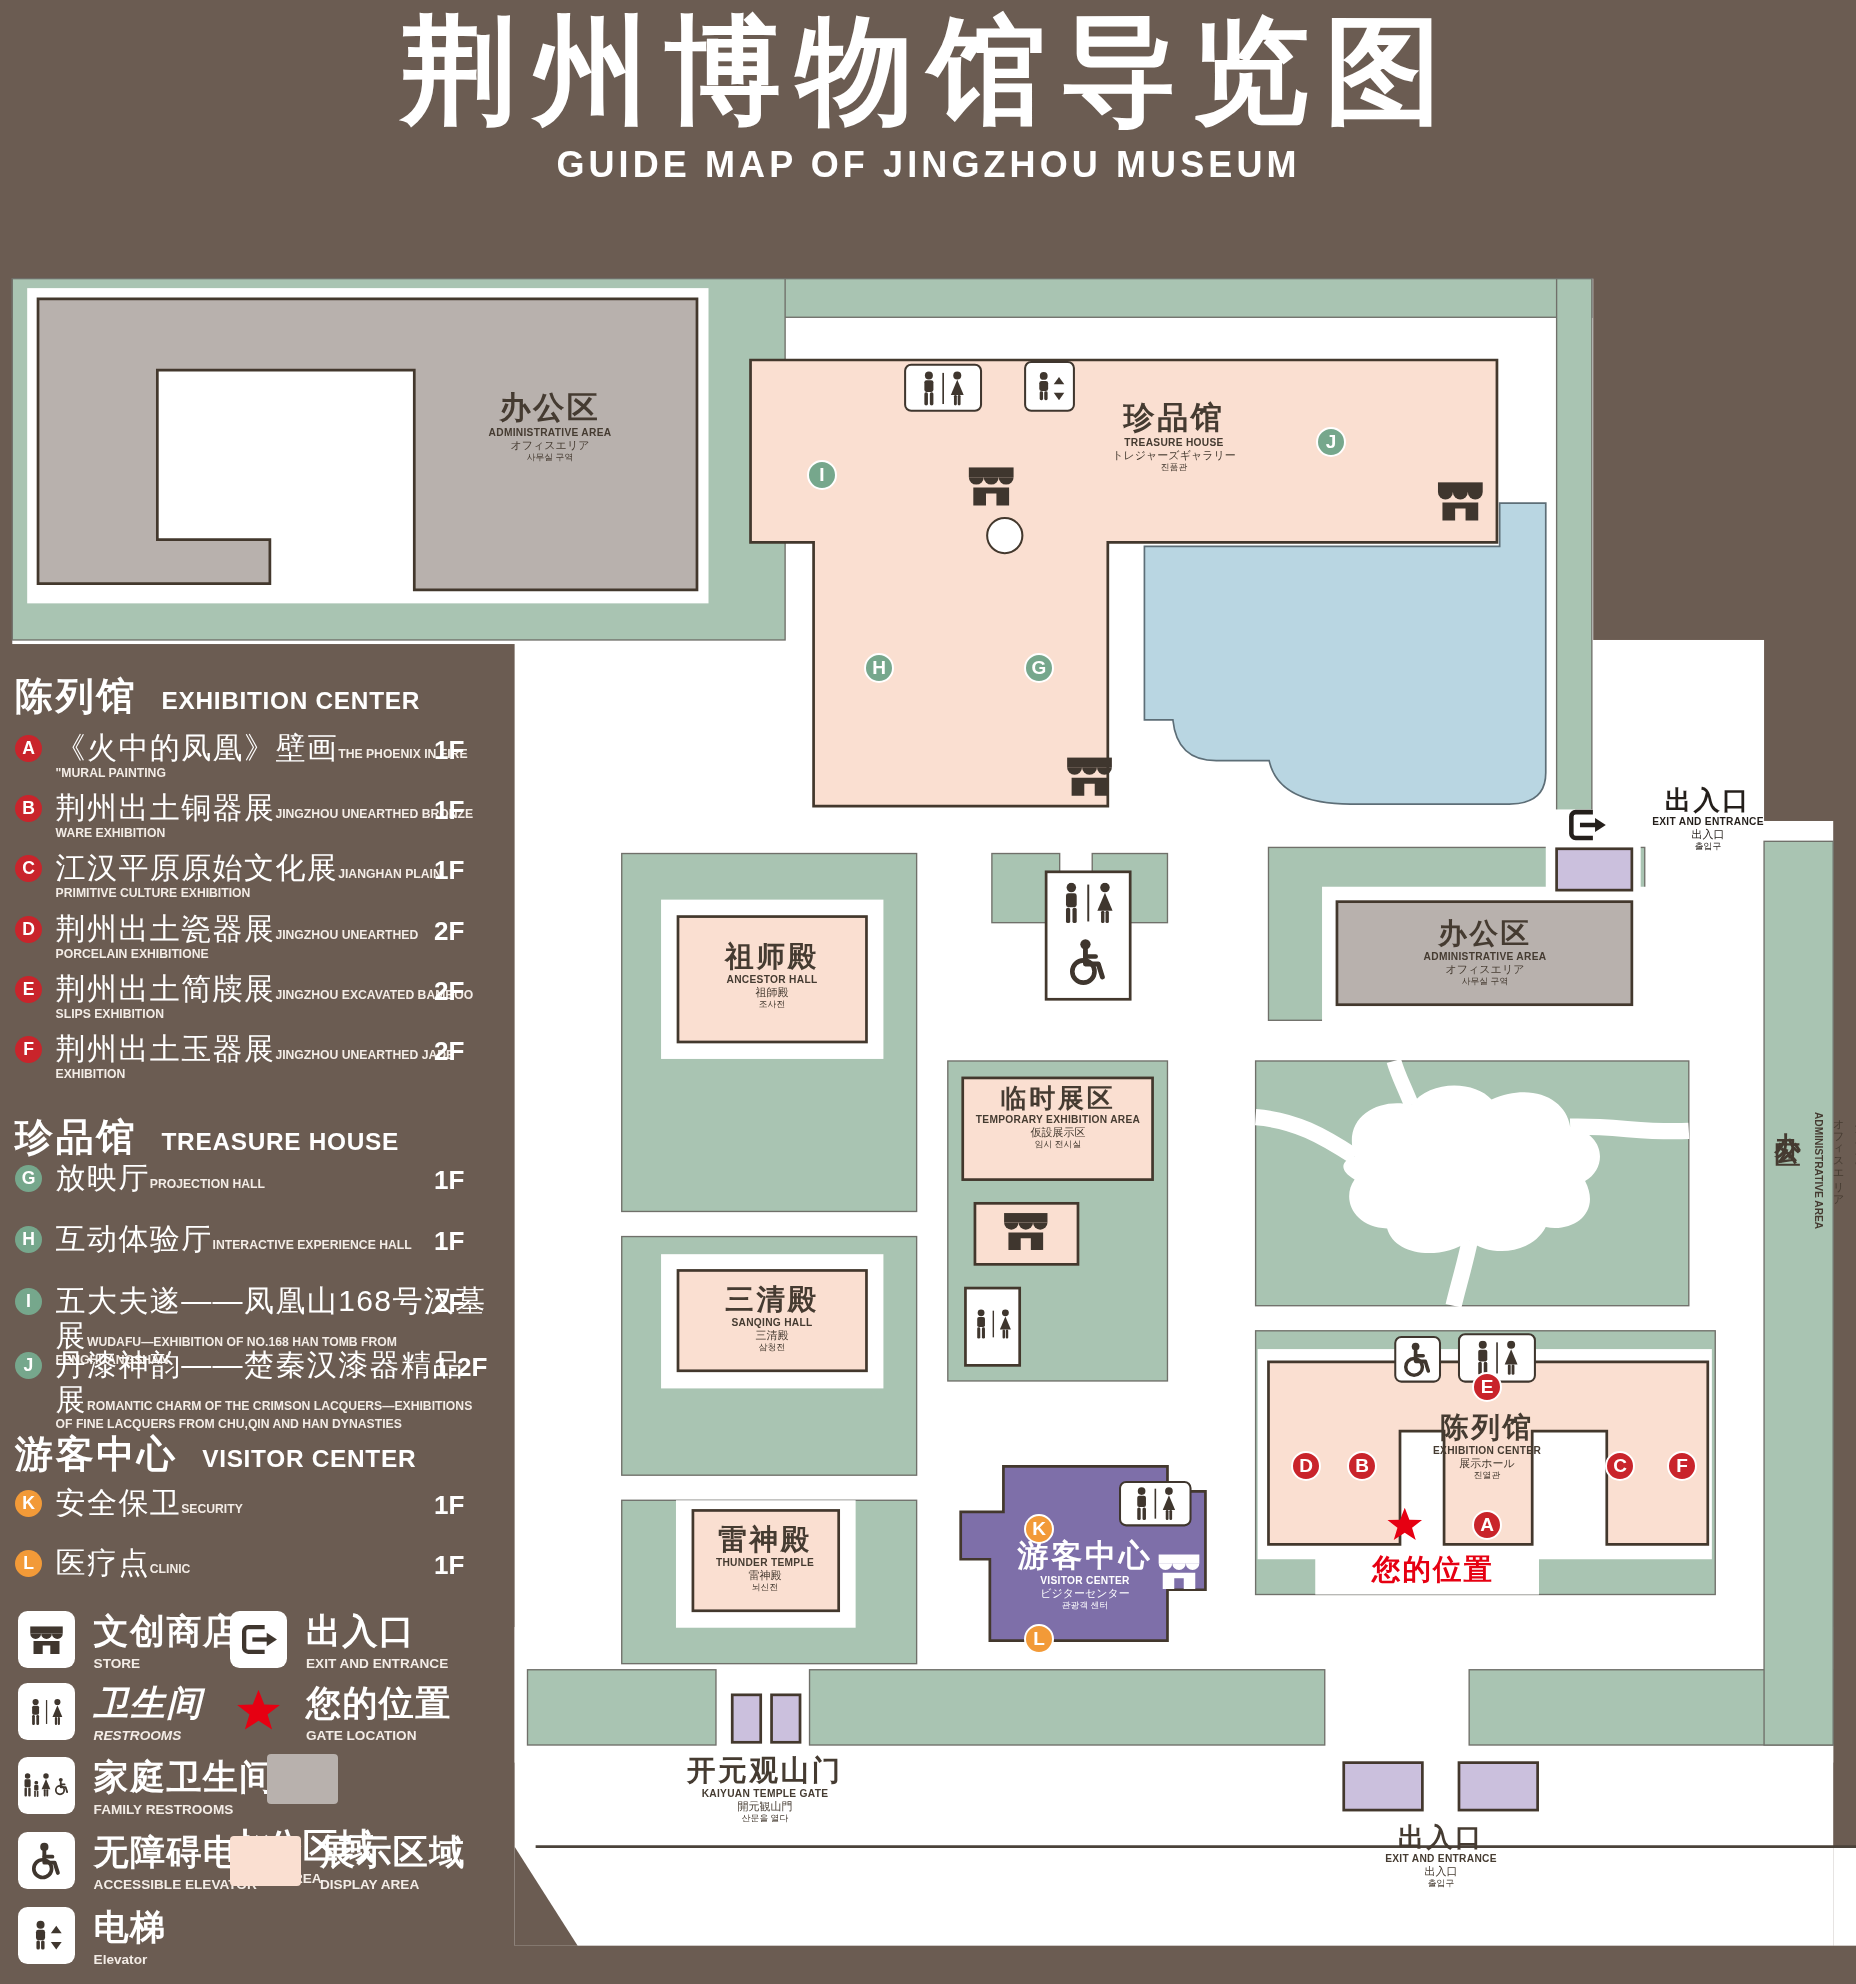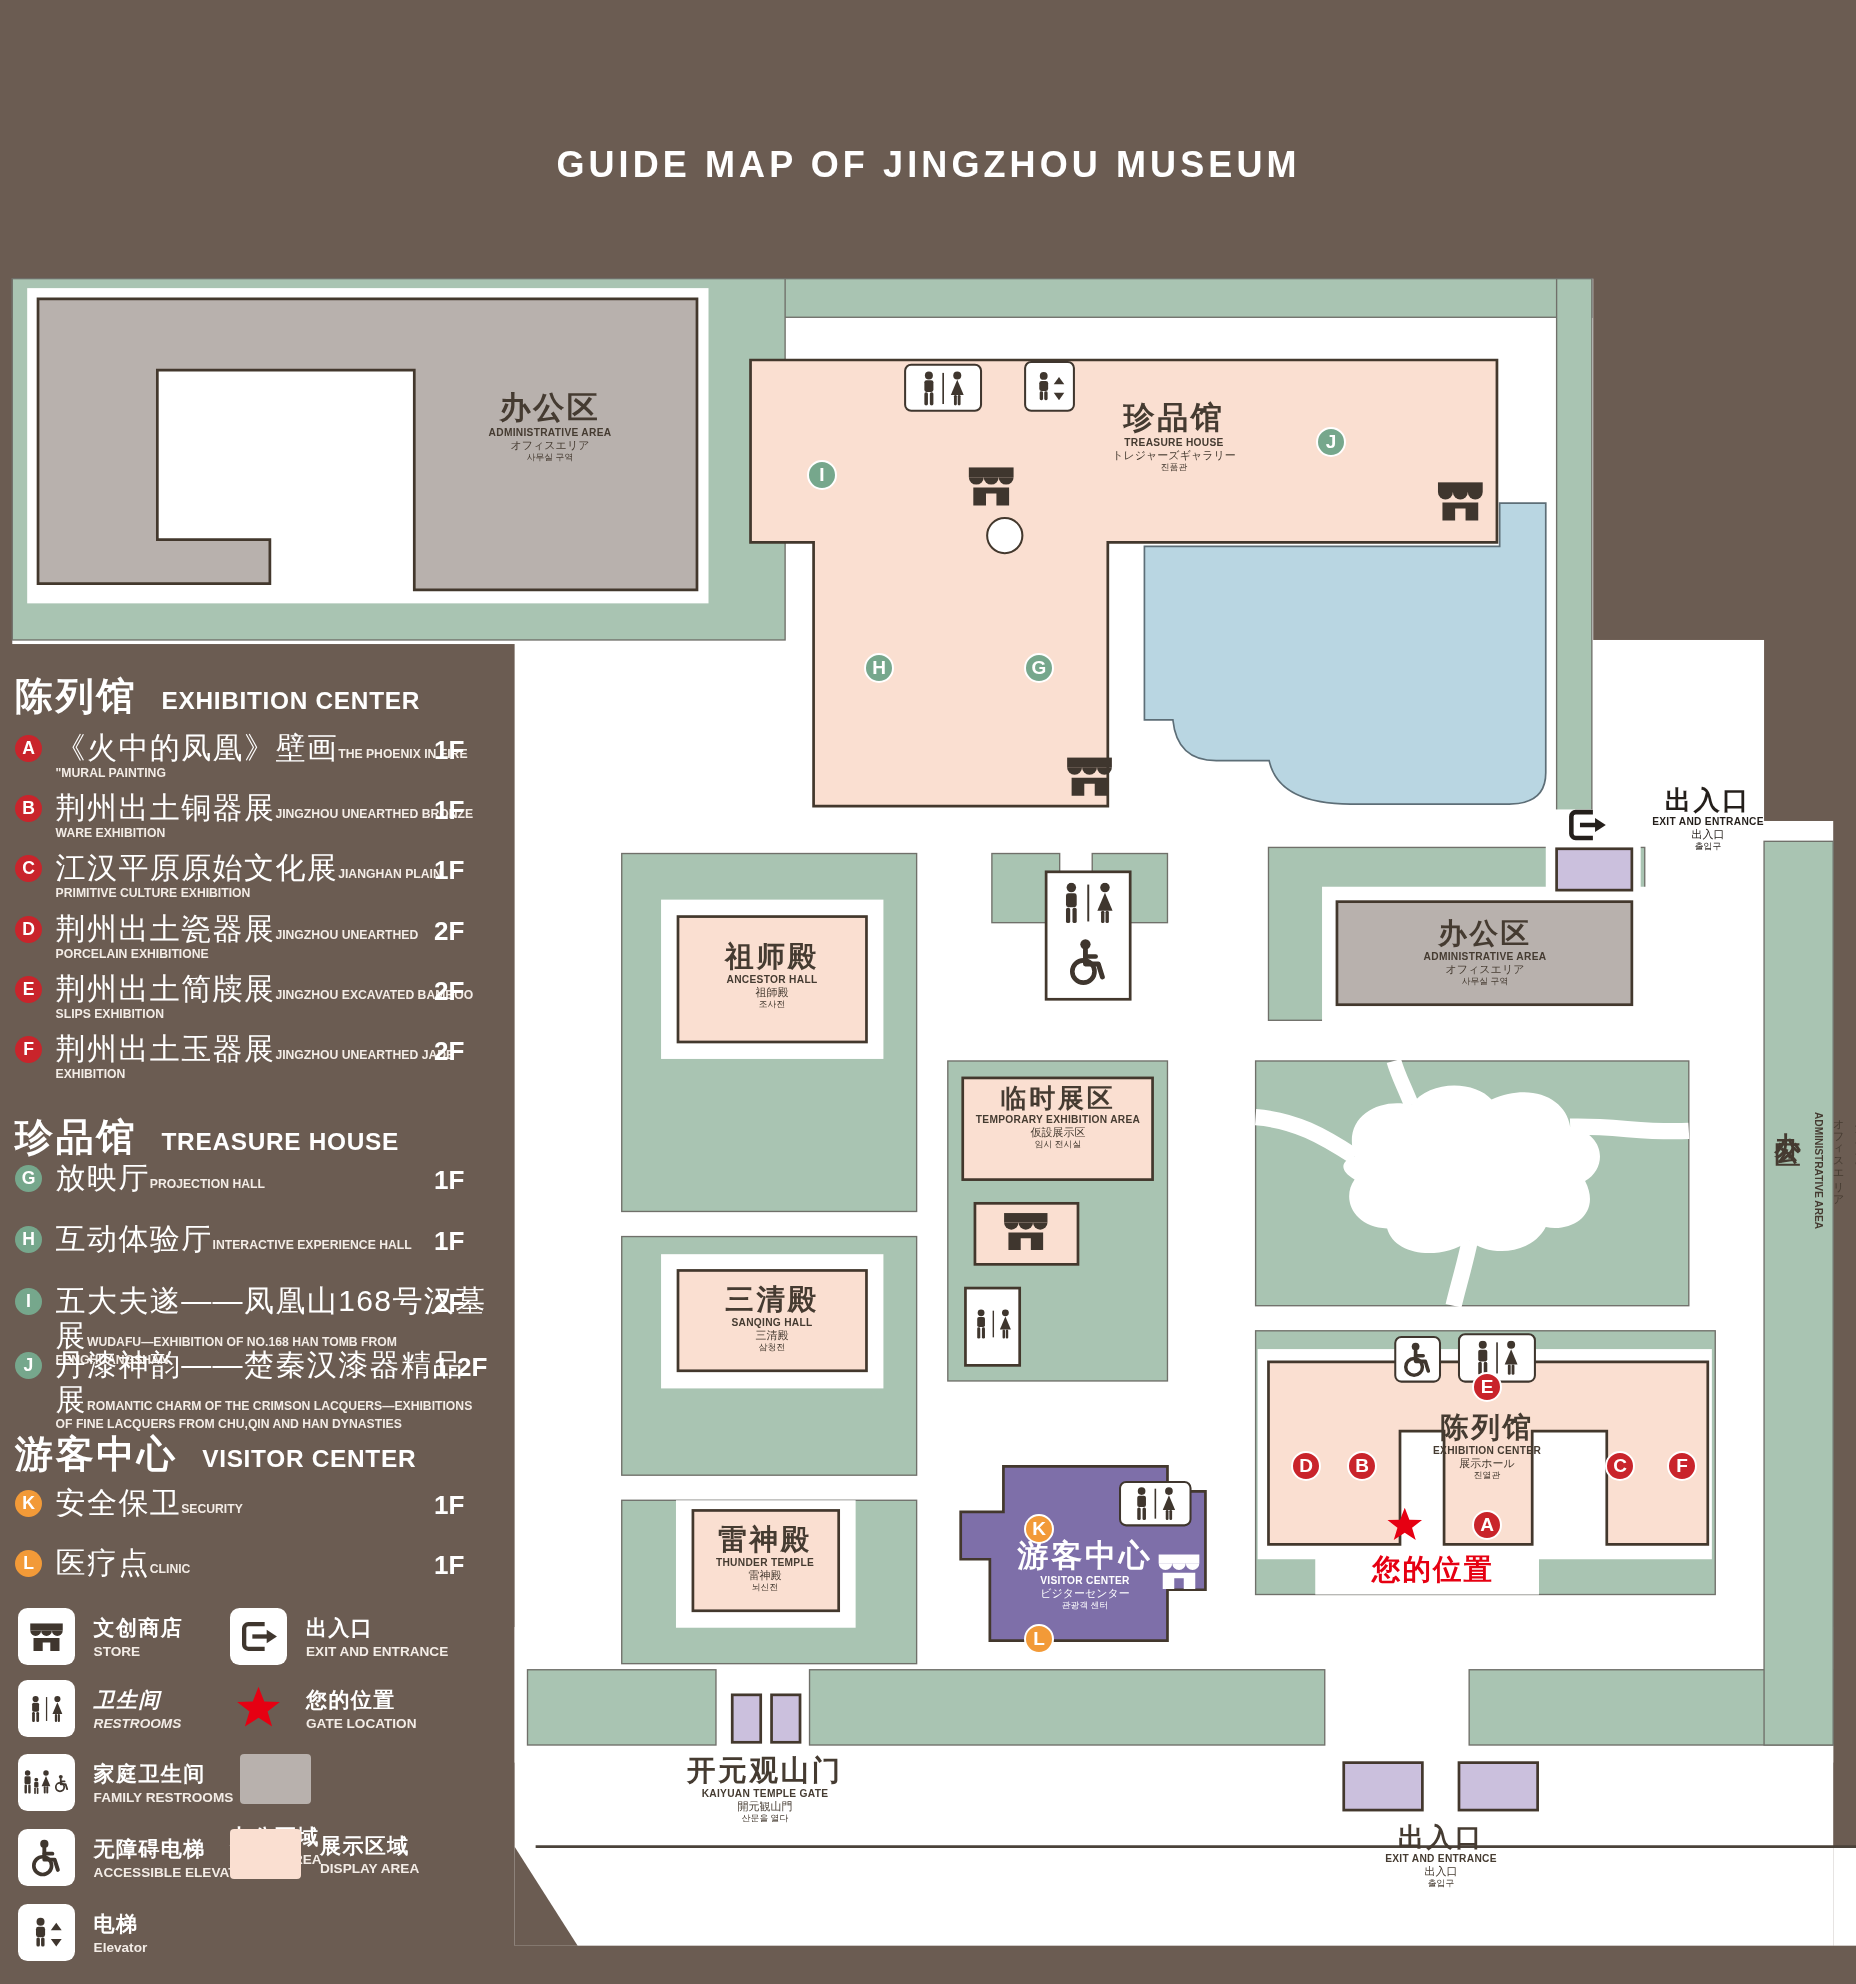--- a/index.html
+++ b/index.html
@@ -54,28 +54,29 @@
   .bg-org{background:#f29a38;}
   .lnames{flex:1 1 auto;}
   .lzh{font-size:30px;font-weight:normal;letter-spacing:1.4px;line-height:1.15;}
   .len{font-size:12.2px;font-weight:bold;color:#f3ece6;max-width:380px;line-height:1.3;margin-top:2px;}
   .lfloor{position:absolute;left:419px;top:4.1px;font-size:26px;font-weight:bold;color:#fff;}
   .sym-row{position:absolute;display:flex;align-items:center;gap:19px;color:#fff;}
   .sym-box{flex:0 0 auto;width:57px;height:57px;background:#fff;border-radius:9.5px;
     display:flex;align-items:center;justify-content:center;}
   .sym-swatch{flex:0 0 auto;width:71px;height:50px;border-radius:4.1px;}
   .sym-star{flex:0 0 auto;width:57px;height:57px;display:flex;align-items:center;justify-content:center;}
-  .sym-txt .zh{display:block;font-size:21px;font-weight:bold;letter-spacing:1.4px;}
+  .sym-txt .zh{display:block;font-size:35px;font-weight:bold;letter-spacing:1.4px;}
   .sym-txt .en{display:block;font-size:13.6px;font-weight:bold;color:#f3ece6;margin-top:1.4px;}
 </style>
 </head>
 <body>
 
 <div id="stage">
 
+  <div class="title-zh">荆州博物馆导览图</div>
   <div class="title-en">GUIDE MAP OF JINGZHOU MUSEUM</div>
 
   <svg width="1857" height="1985" viewBox="0 0 2739 2928" style="position:absolute;left:0;top:0;">
     <defs>
       <symbol id="sym-man" viewBox="0 0 20 40">
         <circle cx="10" cy="5" r="4.6" fill="currentColor"></circle>
         <rect x="4.8" y="10.5" width="10.4" height="13.5" rx="2.4" fill="currentColor"></rect>
         <rect x="4.8" y="24.5" width="4.1" height="15" rx="1.8" fill="currentColor"></rect>
         <rect x="11.1" y="24.5" width="4.1" height="15" rx="1.8" fill="currentColor"></rect>
       </symbol>

